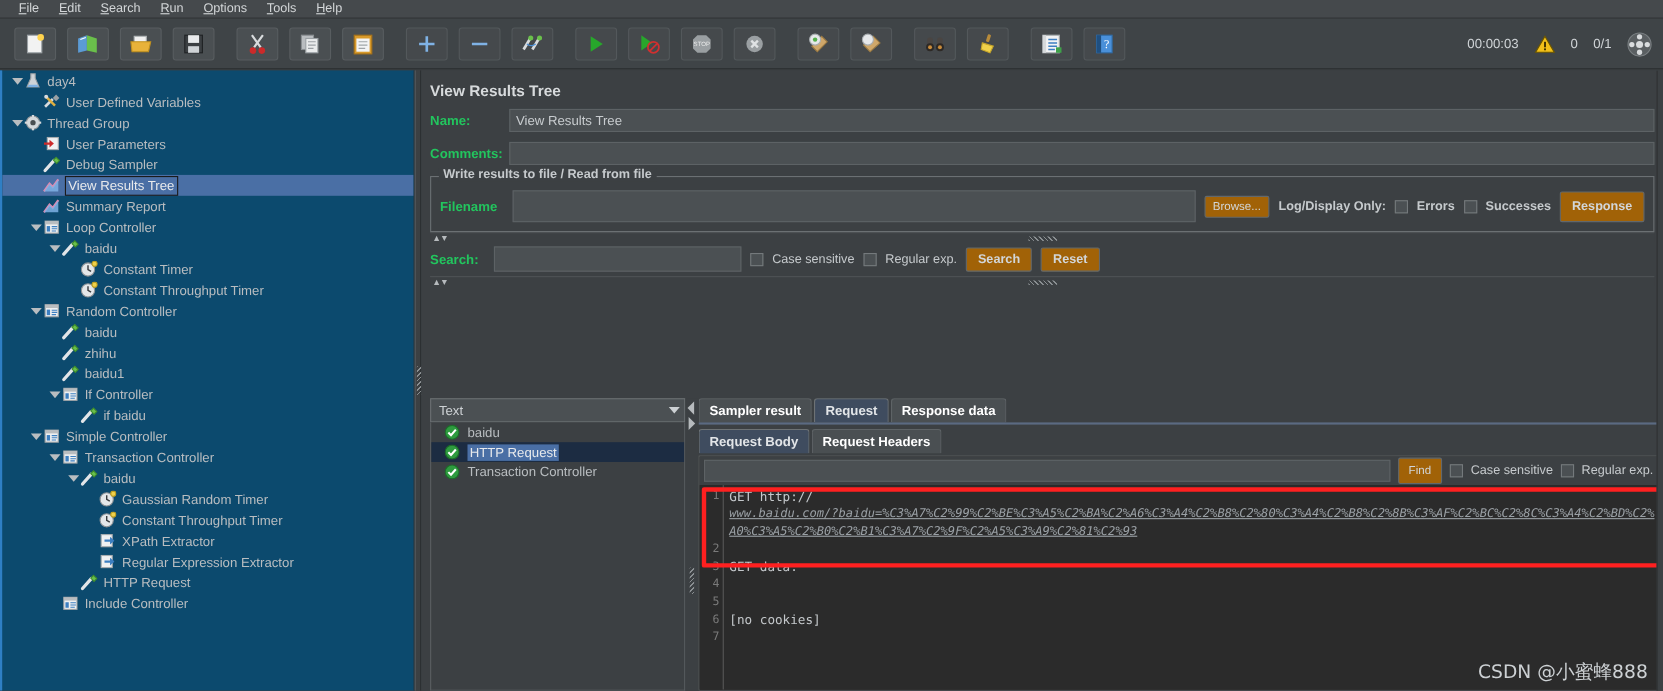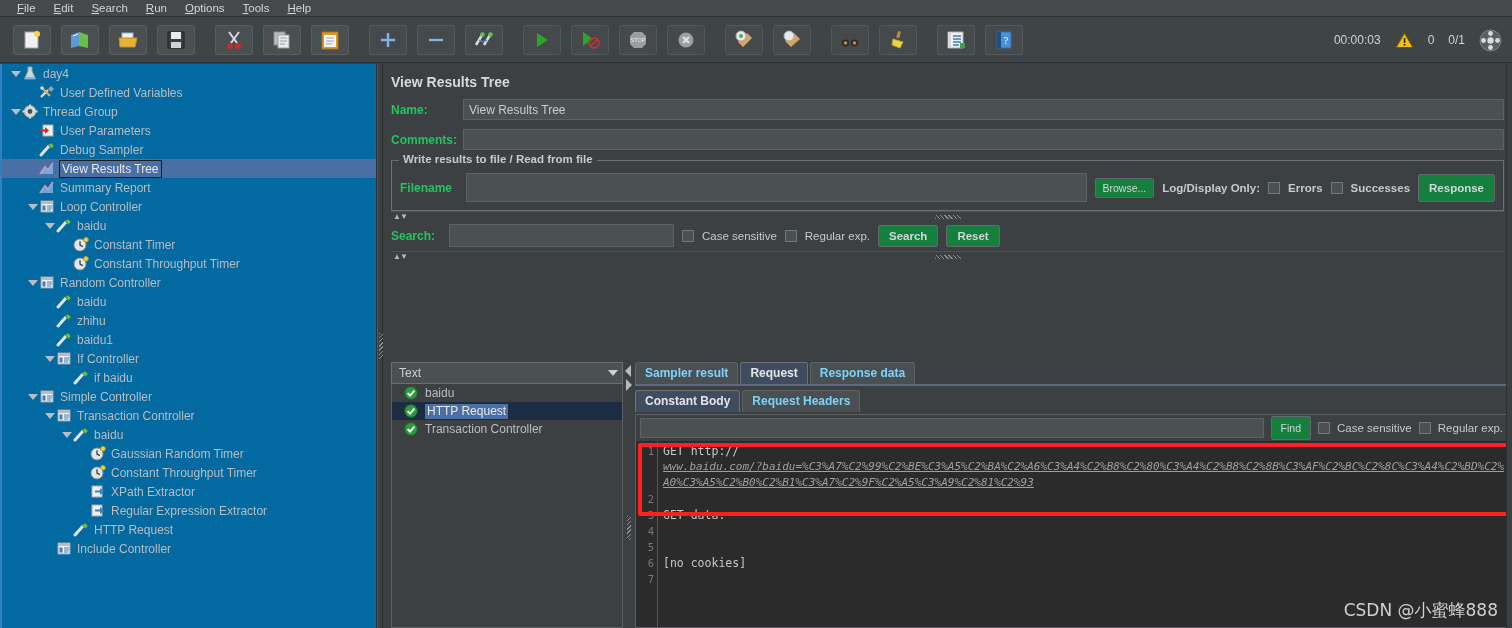--- a/index.html
+++ b/index.html
@@ -64,21 +64,21 @@
   
   #main {
     position: absolute;
     top: 64px; left: 0; right: 0; bottom: 0;
     display: flex;
   }
 
   
   #treepane {
     width: 377px;
-    background: #0369a1;
+    background: #0c4a6e;
     border-right: 1px solid #2e3133;
     border-left: 2px solid #2f7fc4;
     position: relative;
     overflow: hidden;
   }
   .tnode {
     height: 19px;
     display: flex; align-items: center;
     font-size: 12px;
     color: #b9bdc0;
@@ -159,21 +159,21 @@
     position: relative;
     padding: 12px 8px 8px 8px;
   }
   .grouptitle {
     position: absolute; top: -8px; left: 7px;
     background: #3c4043;
     padding: 0 4px;
     font-size: 11.5px; font-weight: bold; color: #c6cacd;
   }
   .btn {
-    background: #15803d;
+    background: #a16207;
     border: 1px solid #63686b;
     color: #d2d6d9;
     font-size: 11.5px;
     font-weight: bold;
     padding: 4px 10px;
     border-radius: 2px;
     cursor: pointer;
     white-space: nowrap;
     font-family: "Liberation Sans", sans-serif;
   }
@@ -267,21 +267,21 @@
     background: repeating-linear-gradient(135deg,#8a8f92 0 1px,transparent 1px 3px);
   }
 
   
   #tabarea { flex: 1; display: flex; flex-direction: column; min-width: 0; }
   .tabstrip { display: flex; align-items: flex-end; gap: 2px; height: 22px; }
   .tab {
     background: #4a4f52;
     border: 1px solid #5e6366;
     border-bottom: none;
-    color: #7dd3fc;
+    color: #ffffff;
     font-size: 12px; font-weight: bold;
     padding: 3px 9px 4px 9px;
     border-radius: 3px 3px 0 0;
     cursor: pointer;
     white-space: nowrap;
   }
   .tab.active { background: #3f4c5f; color: #e2e5e8; border-color: #6d7275; }
   .tabunderline { height: 2px; background: #5b6a82; }
   .subtabstrip { display: flex; align-items: flex-end; gap: 2px; height: 22px; margin-top: 4px; }
 
@@ -913,21 +913,21 @@
       </div>
 
       <div id="tabarea">
         <div class="tabstrip" id="maintabs">
             <div class="tab">Sampler result</div>
             <div class="tab active">Request</div>
             <div class="tab">Response data</div>
           </div>
         <div class="tabunderline"></div>
         <div class="subtabstrip" id="subtabs">
-            <div class="tab active">Constant Body</div>
+            <div class="tab active">Request Body</div>
             <div class="tab">Request Headers</div>
           </div>
 
         <div id="codewrap">
           <div id="findbar">
             <input id="findinput" value="" style="">
             <button class="btn small" style="padding:5px 9px;">Find</button>
             <span class="cbox"></span>
             <span class="cblabel" style="font-weight:normal;">Case sensitive</span>
             <span class="cbox"></span>

